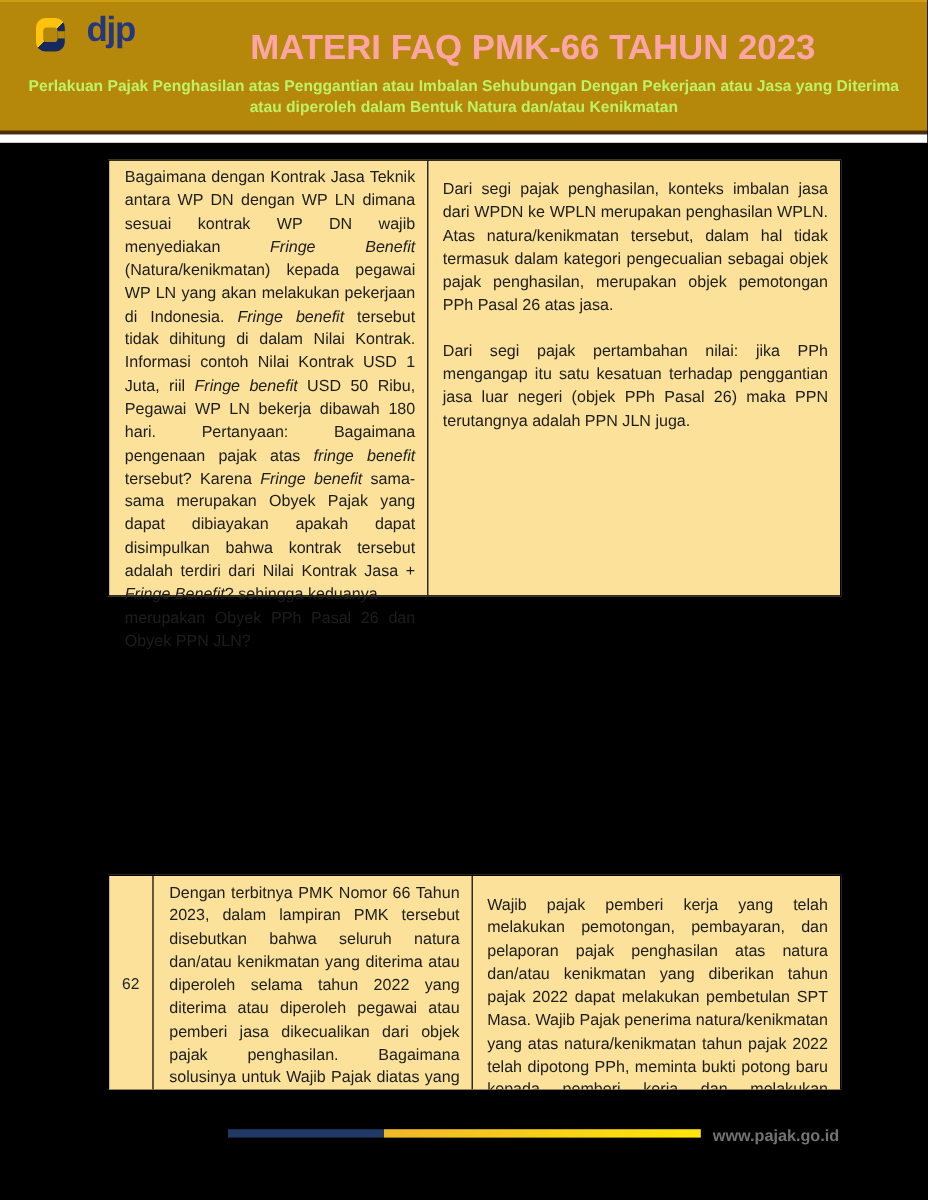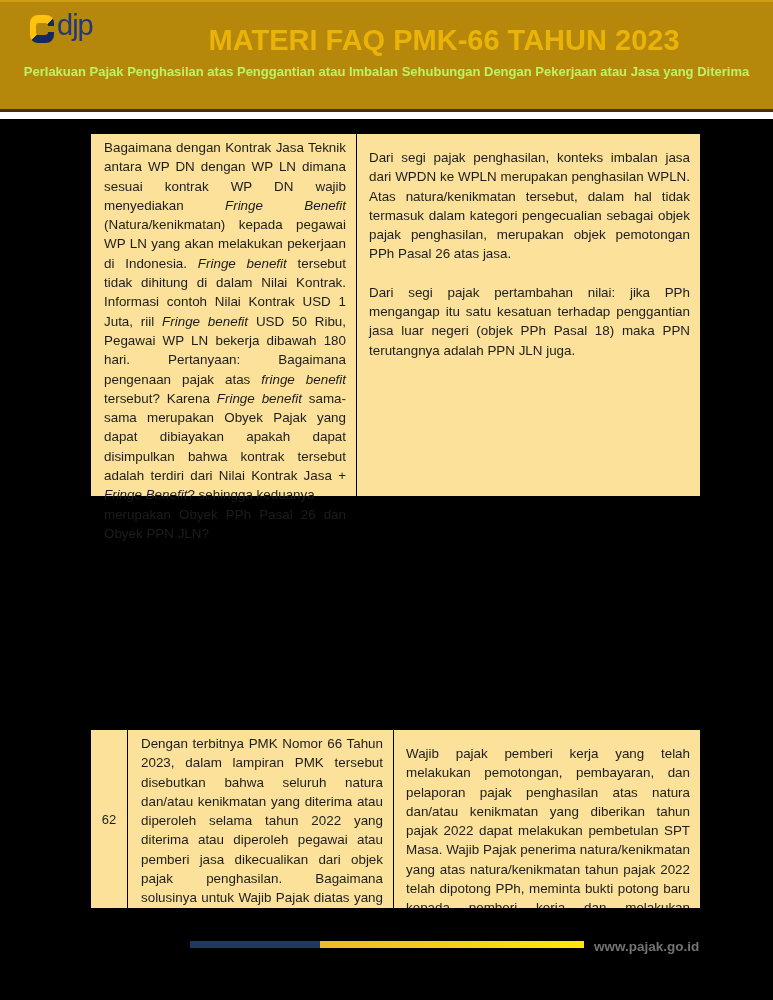--- a/index.html
+++ b/index.html
@@ -23,27 +23,27 @@
 
   .logo { position:absolute; left:30px; top:11px; display:flex; align-items:flex-start; }
   .logo-mark { position:relative; width:24px; height:28px; margin-top:4px; }
   .logo-ring {
     position:absolute; inset:0; border-radius:8px;
     background:conic-gradient(from 45deg, #16295e 0 180deg, #ffc20e 180deg 360deg);
   }
   .logo-hole  { position:absolute; left:6px; right:6px; top:8px; bottom:8px; background:#b5880c; border-radius:3px; }
   .logo-notch { position:absolute; right:0; top:11px; width:6px; height:6px; background:#b5880c; }
   .logo-text {
-    color:#24367c; font-size:29px; font-weight:400; line-height:28px;
-    margin-left:3px; letter-spacing:-1px;
+    color:#24367c; font-size:29px; font-weight:700; line-height:28px;
+    margin-left:18px; letter-spacing:-1px;
   }
 
   .page-title {
     position:absolute; left:115px; right:0; top:24px;
-    text-align:center; color:#eab308; font-size:29px; font-weight:700;
+    text-align:center; color:#fca5a5; font-size:29px; font-weight:700;
     letter-spacing:0px; white-space:nowrap;
   }
   .subtitle {
     position:absolute; left:0; right:0; top:63px;
     text-align:center; color:#bef264; font-size:13px; font-weight:700; line-height:17px;
   }
 
   
   .faq-table {
     position:absolute; left:90px; width:611px;
@@ -90,33 +90,34 @@
         <div class="logo-hole"></div>
         <div class="logo-notch"></div>
       </div>
       <span class="logo-text">djp</span>
     </div>
 
     <div class="page-title">MATERI FAQ PMK-66 TAHUN 2023</div>
 
     <div class="subtitle">
       <div>Perlakuan Pajak Penghasilan atas Penggantian atau Imbalan Sehubungan Dengan Pekerjaan atau Jasa yang Diterima</div>
+      <div>atau diperoleh dalam Bentuk Natura dan/atau Kenikmatan</div>
     </div>
 
     <div class="banner-maroon"></div>
     <div class="banner-white"></div>
   </div>
 
   <div class="faq-table row-60">
     <div class="col-q">
       <div class="cell-text"><span>Bagaimana dengan Kontrak Jasa Teknik antara WP DN dengan WP LN dimana sesuai kontrak WP DN wajib menyediakan </span><span style="font-style: italic;">Fringe Benefit</span><span> (Natura/kenikmatan) kepada pegawai WP LN yang akan melakukan pekerjaan di Indonesia. </span><span style="font-style: italic;">Fringe benefit</span><span> tersebut tidak dihitung di dalam Nilai Kontrak. Informasi contoh Nilai Kontrak USD 1 Juta, riil </span><span style="font-style: italic;">Fringe benefit</span><span> USD 50 Ribu, Pegawai WP LN bekerja dibawah 180 hari. Pertanyaan: Bagaimana pengenaan pajak atas </span><span style="font-style: italic;">fringe benefit</span><span> tersebut? Karena </span><span style="font-style: italic;">Fringe benefit</span><span> sama- sama merupakan Obyek Pajak yang dapat dibiayakan apakah dapat disimpulkan bahwa kontrak tersebut adalah terdiri dari Nilai Kontrak Jasa + </span><span style="font-style: italic;">Fringe Benefit</span><span>? sehingga keduanya</span><br><span>merupakan Obyek PPh Pasal 26 dan Obyek PPN JLN?</span></div>
     </div>
     <div class="col-a">
       <div class="cell-text"><span>Dari segi pajak penghasilan, konteks imbalan jasa dari WPDN ke WPLN merupakan penghasilan WPLN. Atas natura/kenikmatan tersebut, dalam hal tidak termasuk dalam kategori pengecualian sebagai objek pajak penghasilan, merupakan objek pemotongan PPh Pasal 26 atas jasa.</span></div>
-      <div class="cell-text"><span>Dari segi pajak pertambahan nilai: jika PPh mengangap itu satu kesatuan terhadap penggantian jasa luar negeri (objek PPh Pasal 18) maka PPN terutangnya adalah PPN JLN juga.</span></div>
+      <div class="cell-text"><span>Dari segi pajak pertambahan nilai: jika PPh mengangap itu satu kesatuan terhadap penggantian jasa luar negeri (objek PPh Pasal 26) maka PPN terutangnya adalah PPN JLN juga.</span></div>
     </div>
   </div>
 
   <div class="faq-table row-62">
     <div class="col-num">62</div>
     <div class="col-q">
       <div class="cell-text"><span>Dengan terbitnya PMK Nomor 66 Tahun 2023, dalam lampiran PMK tersebut disebutkan bahwa seluruh natura dan/atau kenikmatan yang diterima atau diperoleh selama tahun 2022 yang diterima atau diperoleh pegawai atau pemberi jasa dikecualikan dari objek pajak penghasilan. Bagaimana solusinya untuk Wajib Pajak diatas yang telah melakukan pemotongan</span></div>
     </div>
     <div class="col-a">
       <div class="cell-text"><span>Wajib pajak pemberi kerja yang telah melakukan pemotongan, pembayaran, dan pelaporan pajak penghasilan atas natura dan/atau kenikmatan yang diberikan tahun pajak 2022 dapat melakukan pembetulan SPT Masa. Wajib Pajak penerima natura/kenikmatan yang atas natura/kenikmatan tahun pajak 2022 telah dipotong PPh, meminta bukti potong baru kepada pemberi kerja dan melakukan pembetulan SPT Tahunan. Dalam hal</span></div>

